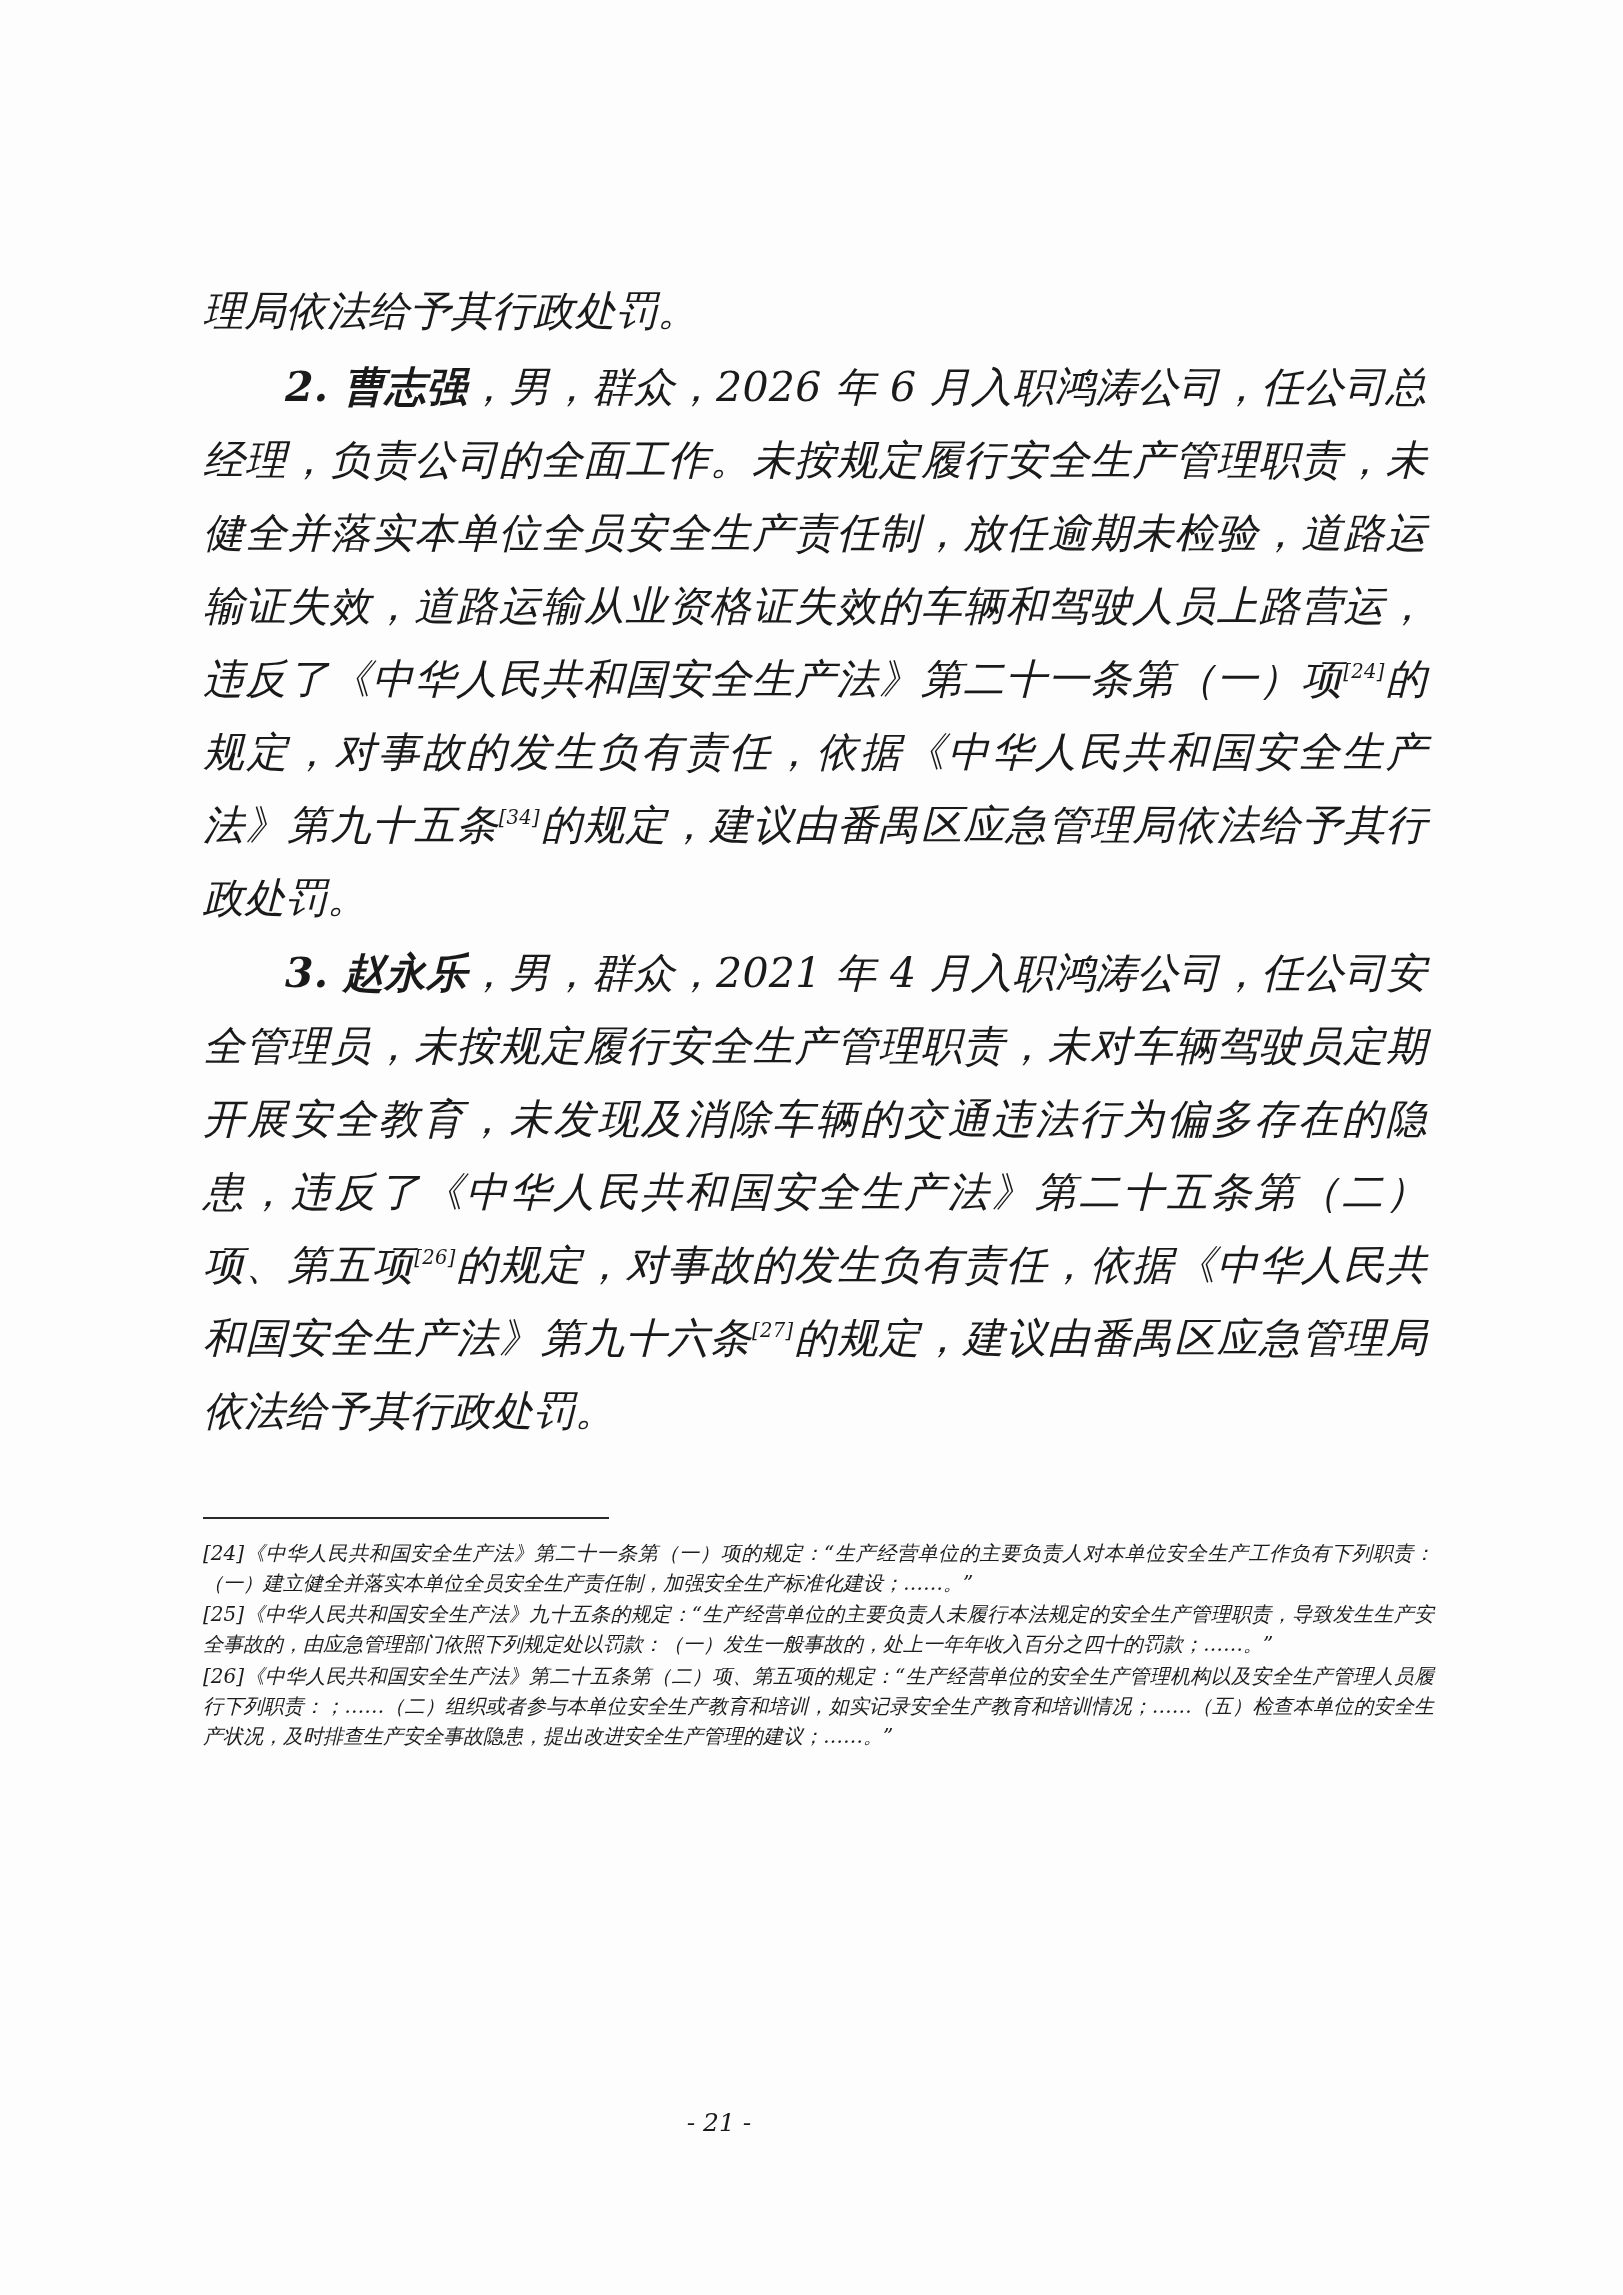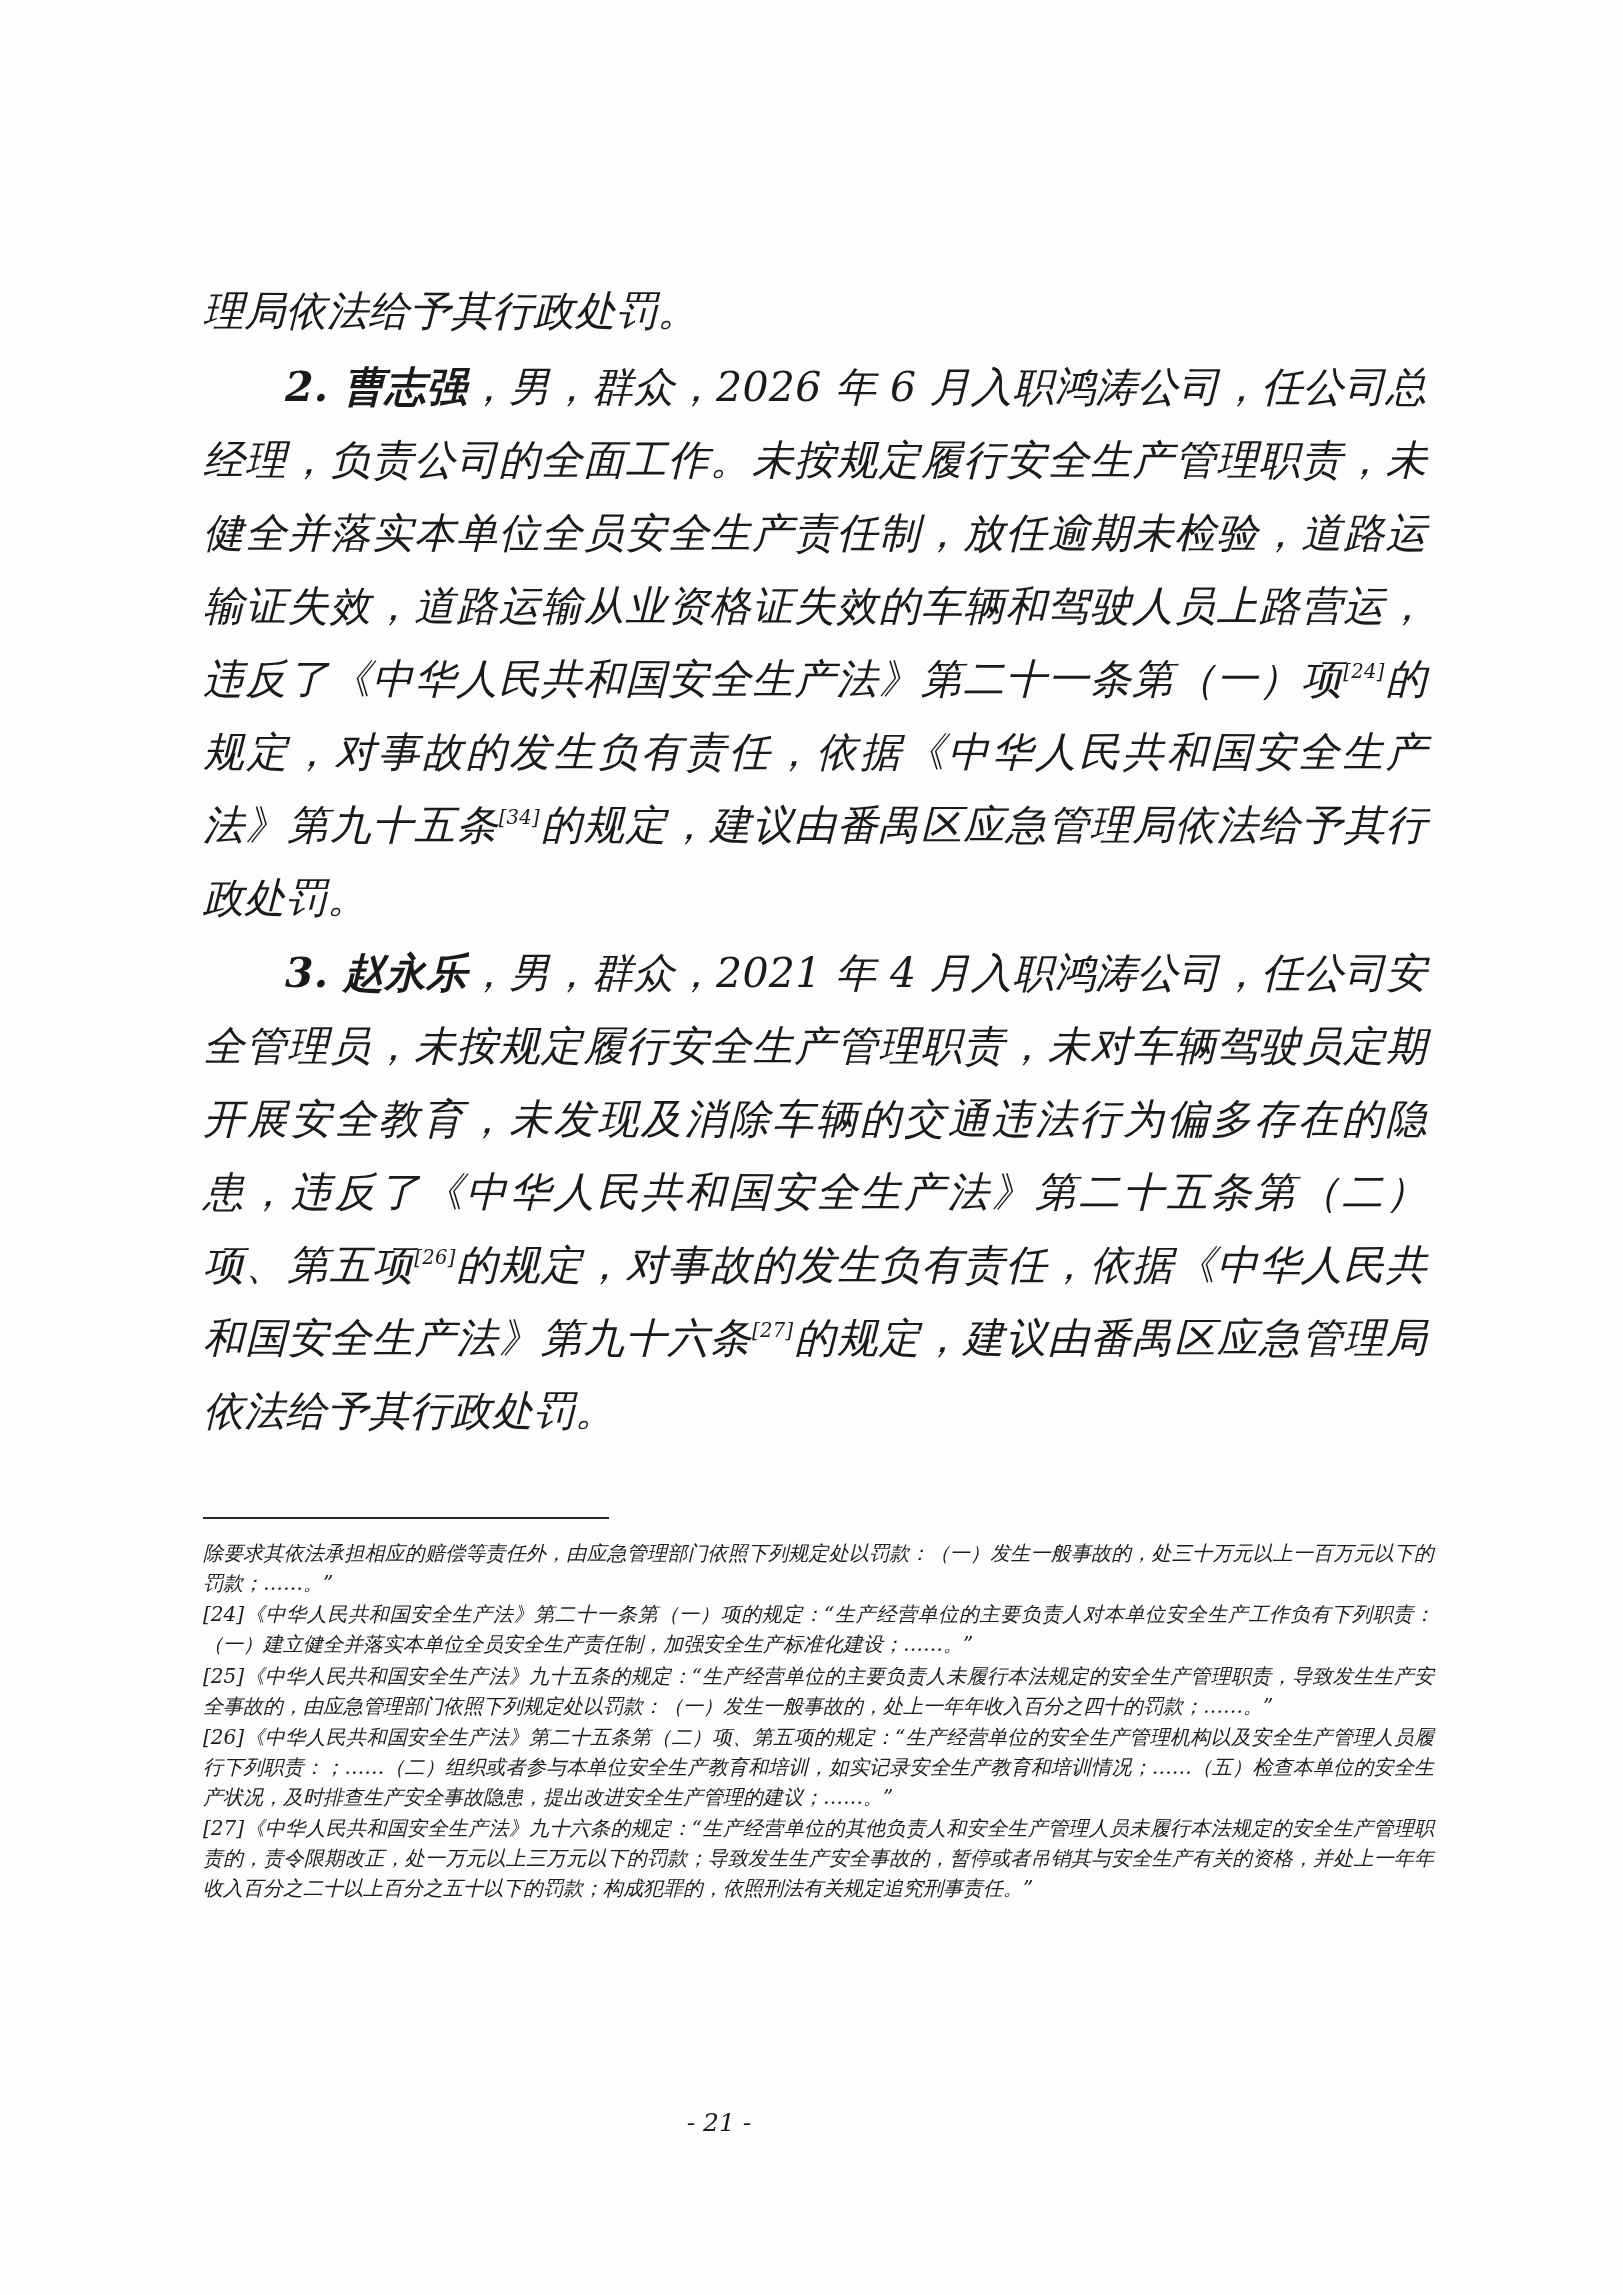--- a/index.html
+++ b/index.html
@@ -100,23 +100,21 @@
 
     <p class="body-para indent">
       <span class="name-bold">3. 赵永乐</span><span>，男，群众，2021 年 4 月入职鸿涛公司，任公司安全管理员，未按规定履行安全生产管理职责，未对车辆驾驶员定期开展安全教育，未发现及消除车辆的交通违法行为偏多存在的隐患，违反了《中华人民共和国安全生产法》第二十五条第（二）项、第五项</span><sup class="ref">[26]</sup><span>的规定，对事故的发生负有责任，依据《中华人民共和国安全生产法》第九十六条</span><sup class="ref">[27]</sup><span>的规定，建议由番禺区应急管理局依法给予其行政处罚。</span>
     </p>
 
   </div>
 
   <div class="footnote-rule"></div>
 
   <div class="footnotes">
-    <p class="fn-para">除要求其依法承担相应的赔偿等责任外，由应急管理部门依照下列规定处以罚款：（一）发生一般事故的，处三十万元以上一百万元以下的罚款；……。”</p>
     <p class="fn-para">[24]《中华人民共和国安全生产法》第二十一条第（一）项的规定：“生产经营单位的主要负责人对本单位安全生产工作负有下列职责：（一）建立健全并落实本单位全员安全生产责任制，加强安全生产标准化建设；……。”</p>
     <p class="fn-para">[25]《中华人民共和国安全生产法》九十五条的规定：“生产经营单位的主要负责人未履行本法规定的安全生产管理职责，导致发生生产安全事故的，由应急管理部门依照下列规定处以罚款：（一）发生一般事故的，处上一年年收入百分之四十的罚款；……。”</p>
     <p class="fn-para">[26]《中华人民共和国安全生产法》第二十五条第（二）项、第五项的规定：“生产经营单位的安全生产管理机构以及安全生产管理人员履行下列职责：；……（二）组织或者参与本单位安全生产教育和培训，如实记录安全生产教育和培训情况；……（五）检查本单位的安全生产状况，及时排查生产安全事故隐患，提出改进安全生产管理的建议；……。”</p>
-    <p class="fn-para">[27]《中华人民共和国安全生产法》九十六条的规定：“生产经营单位的其他负责人和安全生产管理人员未履行本法规定的安全生产管理职责的，责令限期改正，处一万元以上三万元以下的罚款；导致发生生产安全事故的，暂停或者吊销其与安全生产有关的资格，并处上一年年收入百分之二十以上百分之五十以下的罚款；构成犯罪的，依照刑法有关规定追究刑事责任。”</p>
   </div>
 
   <div class="page-number">- 21 -</div>
 
 </div>
 
 
 </body></html>

